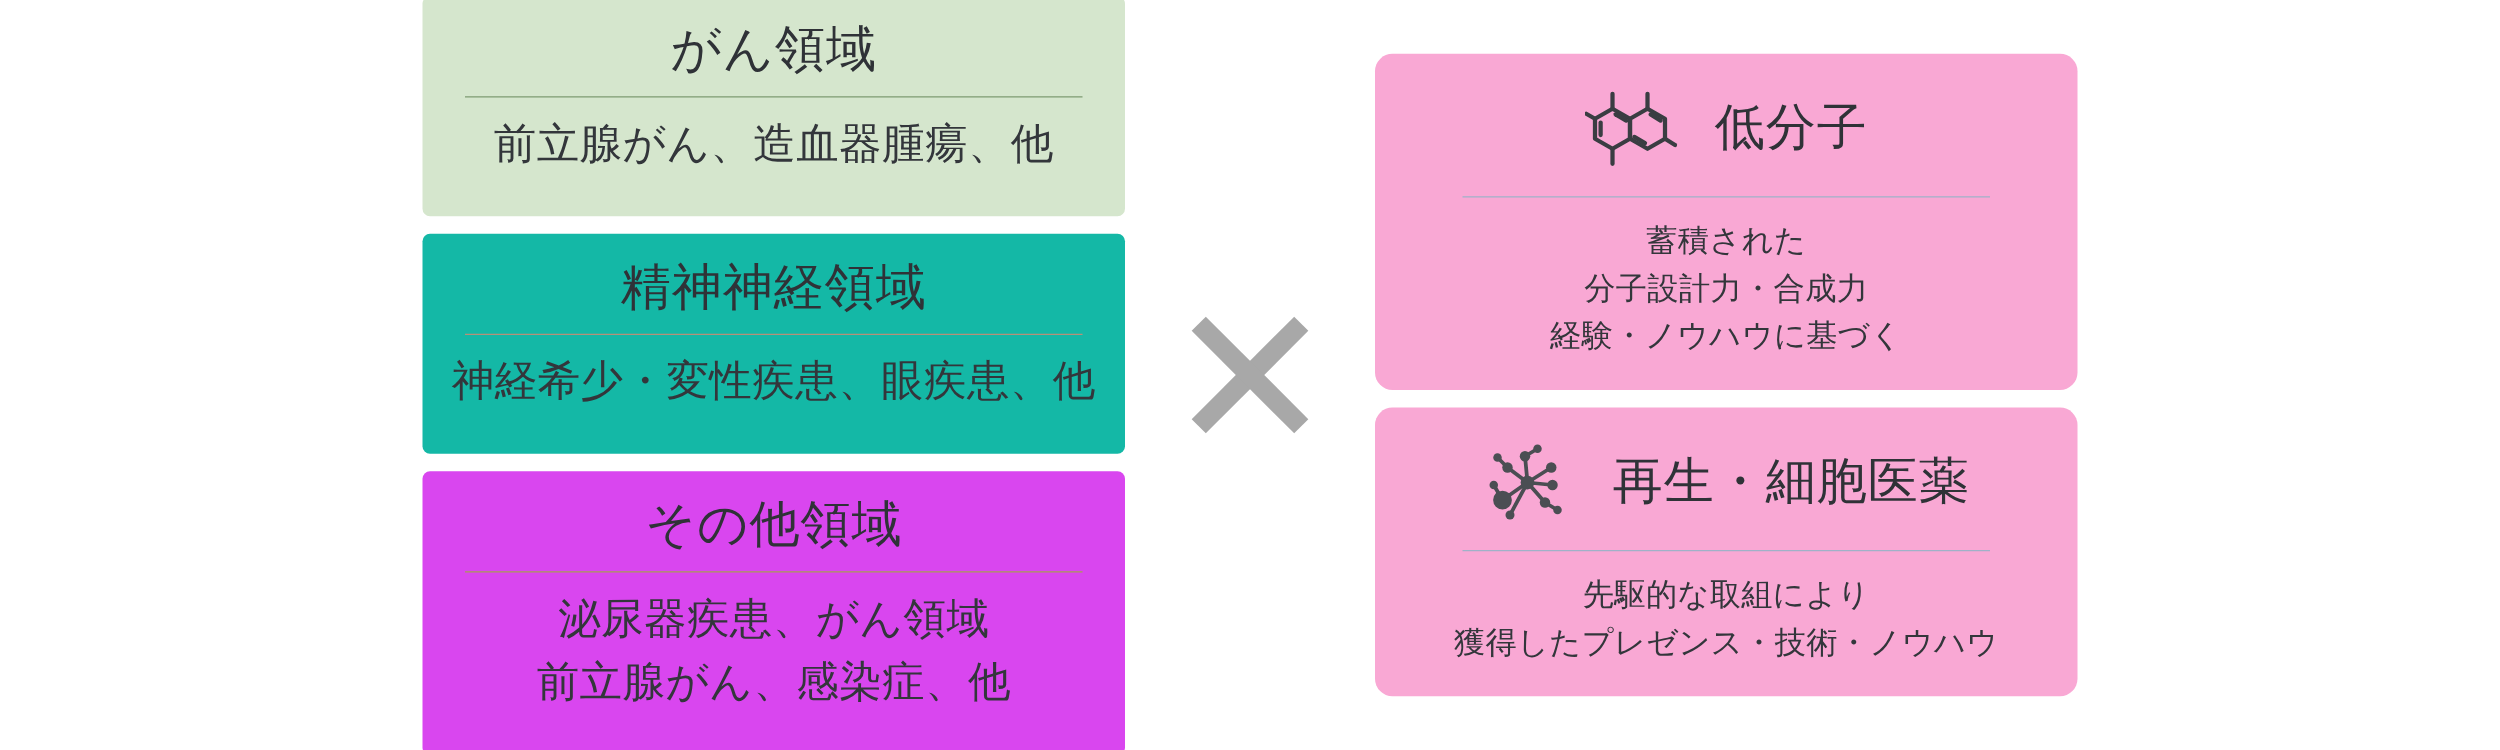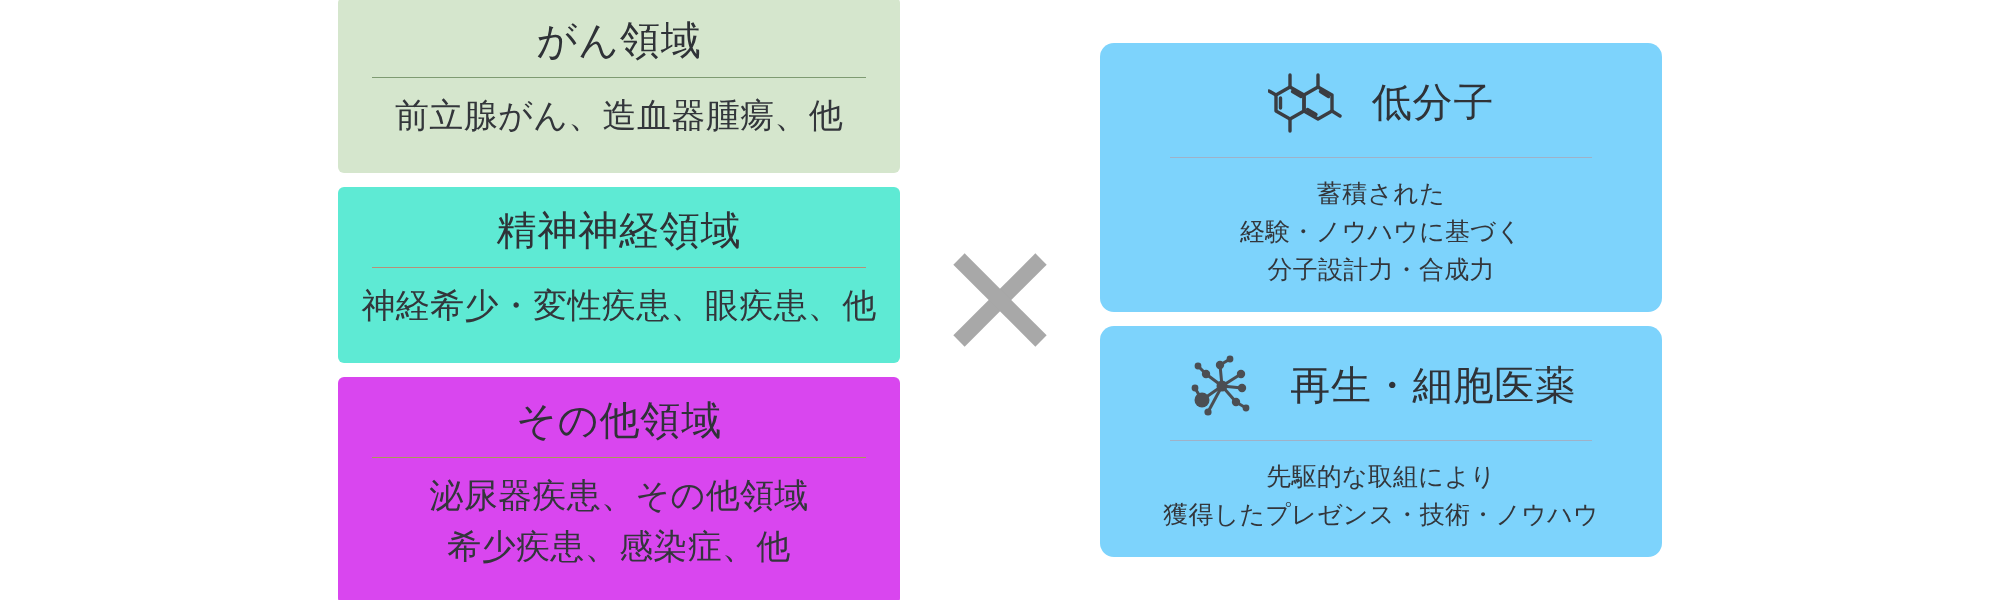--- a/index.html
+++ b/index.html
@@ -43,21 +43,21 @@
   .area-card {
     border-radius: 6px;
     padding: 14px 34px 32px 34px;
     box-sizing: border-box;
     display: flex;
     flex-direction: column;
     align-items: center;
     justify-content: center;
   }
   .area-card.green  { background: #d5e6cd; }
-  .area-card.peach  { background: #5eead4; }
+  .area-card.peach  { background: #14b8a6; }
   .area-card.yellow { background: #d946ef; }
 
   .area-title {
     font-size: 40px;
     line-height: 1.45;
     font-weight: 400;
     letter-spacing: 0.02em;
     color: #2f3237;
     text-align: center;
     white-space: nowrap;
@@ -95,21 +95,21 @@
 
   
   .right-col {
     display: flex;
     flex-direction: column;
     gap: 14px;
     width: 562px;
   }
 
   .mod-card {
-    background: #7dd3fc;
+    background: #f9a8d4;
     border-radius: 14px;
     box-sizing: border-box;
     padding: 22px 30px 24px 30px;
     display: flex;
     flex-direction: column;
     align-items: center;
   }
 
   .mod-head {
     display: flex;
@@ -169,22 +169,22 @@
 
       <div class="area-card peach">
         <div class="area-title">精神神経領域</div>
         <div class="area-rule"></div>
         <div class="area-sub">神経希少・変性疾患、眼疾患、他</div>
       </div>
 
       <div class="area-card yellow">
         <div class="area-title">その他領域</div>
         <div class="area-rule"></div>
-        <div class="area-sub">泌尿器疾患、その他領域</div>
-        <div class="area-sub">希少疾患、感染症、他</div>
+        <div class="area-sub">泌尿器疾患、がん領域</div>
+        <div class="area-sub">前立腺がん、感染症、他</div>
       </div>
 
     </div>
 
     <div class="cross-wrap">
       <svg class="cross-icon" width="104" height="104" viewBox="0 0 104 104" aria-hidden="true">
         <g fill="#a8a8a8">
           <rect x="44" y="-6" width="16" height="116" transform="rotate(45 52 52)"></rect>
           <rect x="44" y="-6" width="16" height="116" transform="rotate(-45 52 52)"></rect>
         </g>
@@ -213,22 +213,22 @@
                 <line x1="22" y1="54" x2="22" y2="66"></line>
                 <line x1="64" y1="46" x2="72" y2="51"></line>
                 <line x1="8" y1="30" x2="1" y2="26"></line>
               </g>
             </svg>
           </span>
           <span class="mod-title">低分子</span>
         </div>
         <div class="mod-rule"></div>
         <div class="mod-sub">蓄積された</div>
+        <div class="mod-sub">分子設計力・合成力</div>
         <div class="mod-sub">経験・ノウハウに基づく</div>
-        <div class="mod-sub">分子設計力・合成力</div>
       </div>
 
       <div class="mod-card">
         <div class="mod-head">
           <span class="mod-icon">
             <svg width="74" height="74" viewBox="0 0 74 74" aria-hidden="true">
               <g stroke="#4b4e53" stroke-width="3" stroke-linecap="round">
                 <line x1="16" y1="52" x2="36" y2="38"></line>
                 <line x1="36" y1="38" x2="55" y2="26"></line>
                 <line x1="36" y1="38" x2="56" y2="40"></line>

